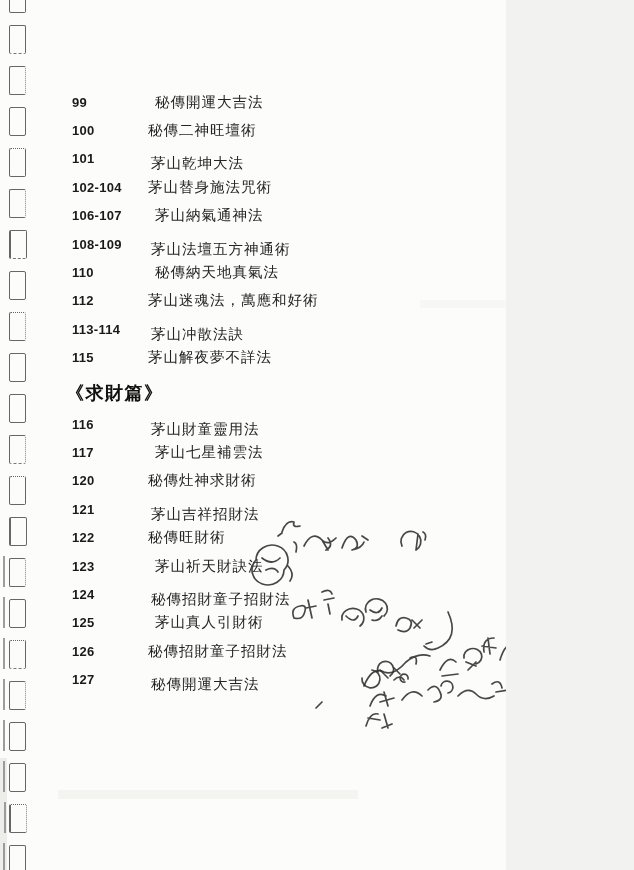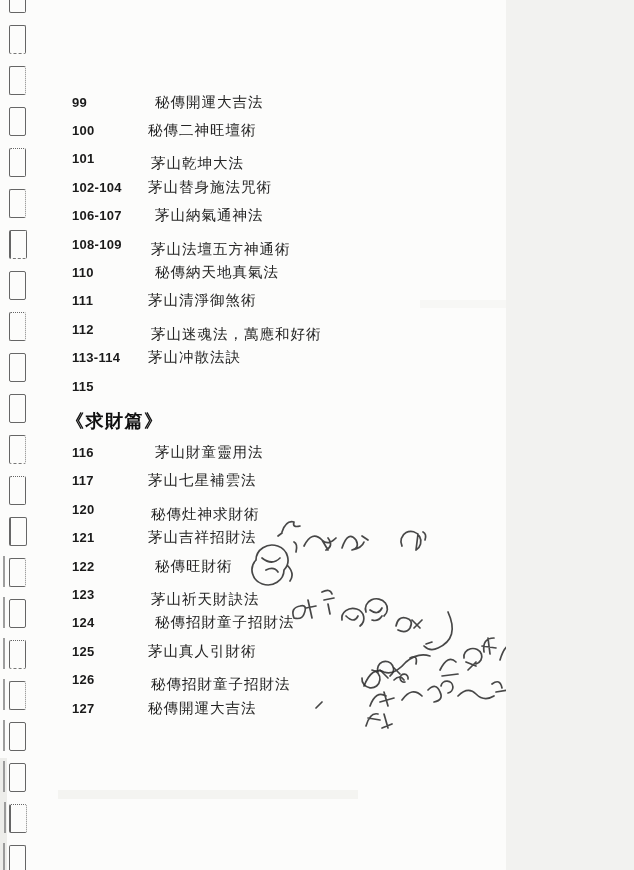--- a/index.html
+++ b/index.html
@@ -110,33 +110,30 @@
       </div>
       <div class="toc-row">
         <span class="toc-pages">108-109</span>
         <span class="toc-title">茅山法壇五方神通術</span>
       </div>
       <div class="toc-row">
         <span class="toc-pages">110</span>
         <span class="toc-title">秘傳納天地真氣法</span>
       </div>
       <div class="toc-row">
-        <span class="toc-pages">111</span>
-        <span class="toc-title">茅山清淨御煞術</span>
-      </div>
-      <div class="toc-row">
         <span class="toc-pages">112</span>
         <span class="toc-title">茅山迷魂法，萬應和好術</span>
       </div>
       <div class="toc-row">
         <span class="toc-pages">113-114</span>
         <span class="toc-title">茅山冲散法訣</span>
       </div>
       <div class="toc-row">
         <span class="toc-pages">115</span>
+        <span class="toc-title">茅山解夜夢不詳法</span>
       </div>
       <div class="section-heading">《求財篇》</div>
       <div class="toc-row">
         <span class="toc-pages">116</span>
         <span class="toc-title">茅山財童靈用法</span>
       </div>
       <div class="toc-row">
         <span class="toc-pages">117</span>
         <span class="toc-title">茅山七星補雲法</span>
       </div>

